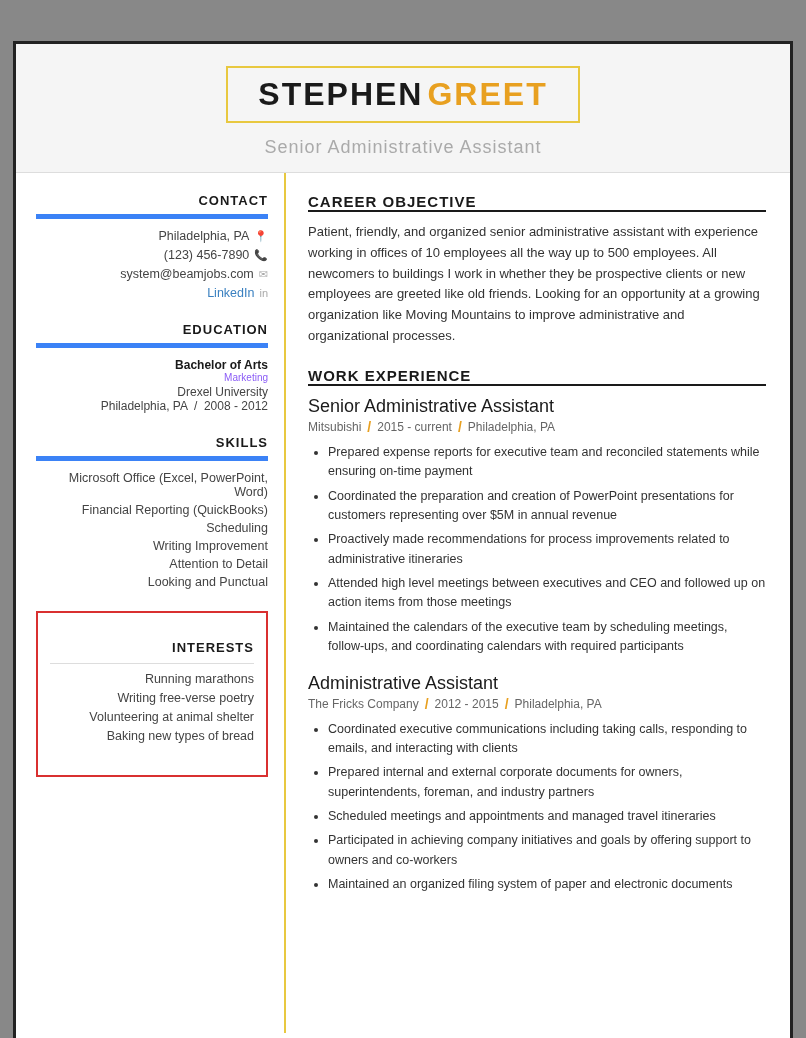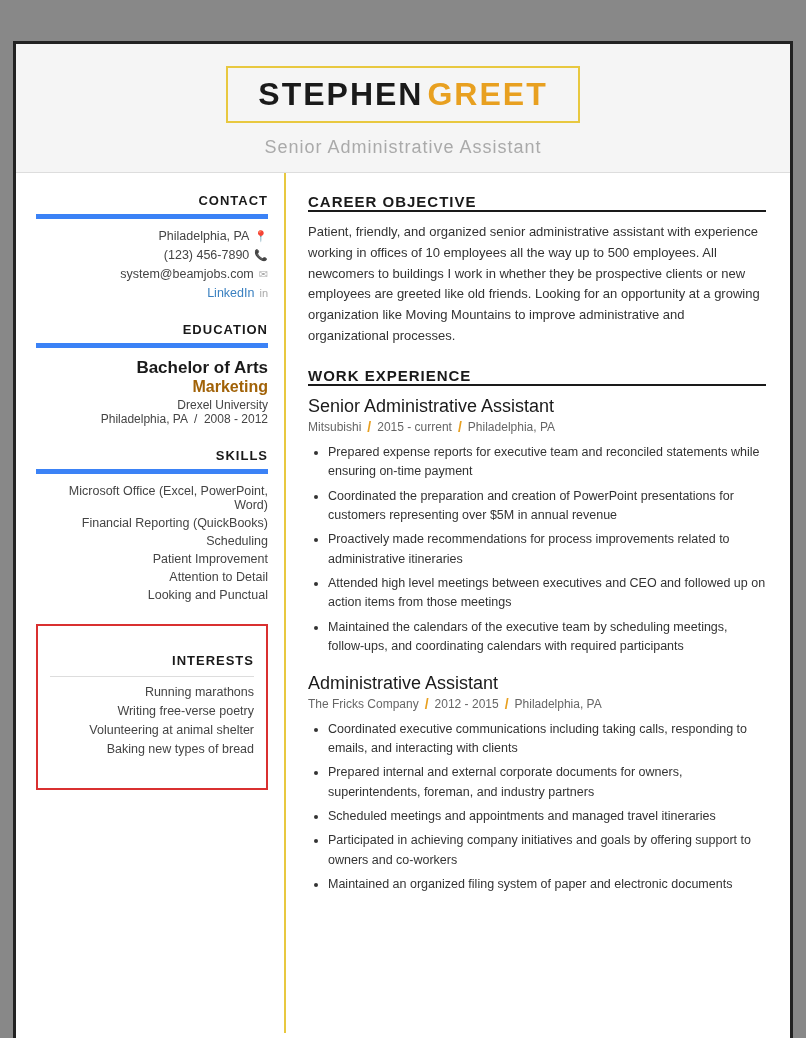--- a/index.html
+++ b/index.html
@@ -101,28 +101,28 @@
     }
     .icon-small {
       color: #aaa;
       font-size: 11px;
     }
     .edu-block {
       text-align: right;
       font-family: Arial, sans-serif;
     }
     .edu-degree {
-      font-size: 17px;
+      font-size: 12px;
       font-weight: 700;
       color: #1a1a1a;
     }
     .edu-field {
-      font-size: 16px;
-      font-weight: 700;
-      color: #a16207;
+      font-size: 10px;
+      font-weight: 400;
+      color: #8b5cf6;
     }
     .edu-school {
       font-size: 12px;
       color: #444;
       margin-top: 2px;
     }
     .edu-details {
       font-size: 12px;
       color: #444;
     }
@@ -267,21 +267,21 @@
           </div>
         </div>
       </div>
 
       <div class="sidebar-section">
         <div class="sidebar-section-title">SKILLS</div>
         <div id="skills-container">
             <div class="skill-item">Microsoft Office (Excel, PowerPoint, Word)</div>
             <div class="skill-item">Financial Reporting (QuickBooks)</div>
             <div class="skill-item">Scheduling</div>
-            <div class="skill-item">Patient Improvement</div>
+            <div class="skill-item">Writing Improvement</div>
             <div class="skill-item">Attention to Detail</div>
             <div class="skill-item">Looking and Punctual</div>
           </div>
       </div>
 
       <div class="interests-box">
         <div class="interests-title">INTERESTS</div>
         <div id="interests-container">
             <div class="interest-item">Running marathons</div>
             <div class="interest-item">Writing free-verse poetry</div>

